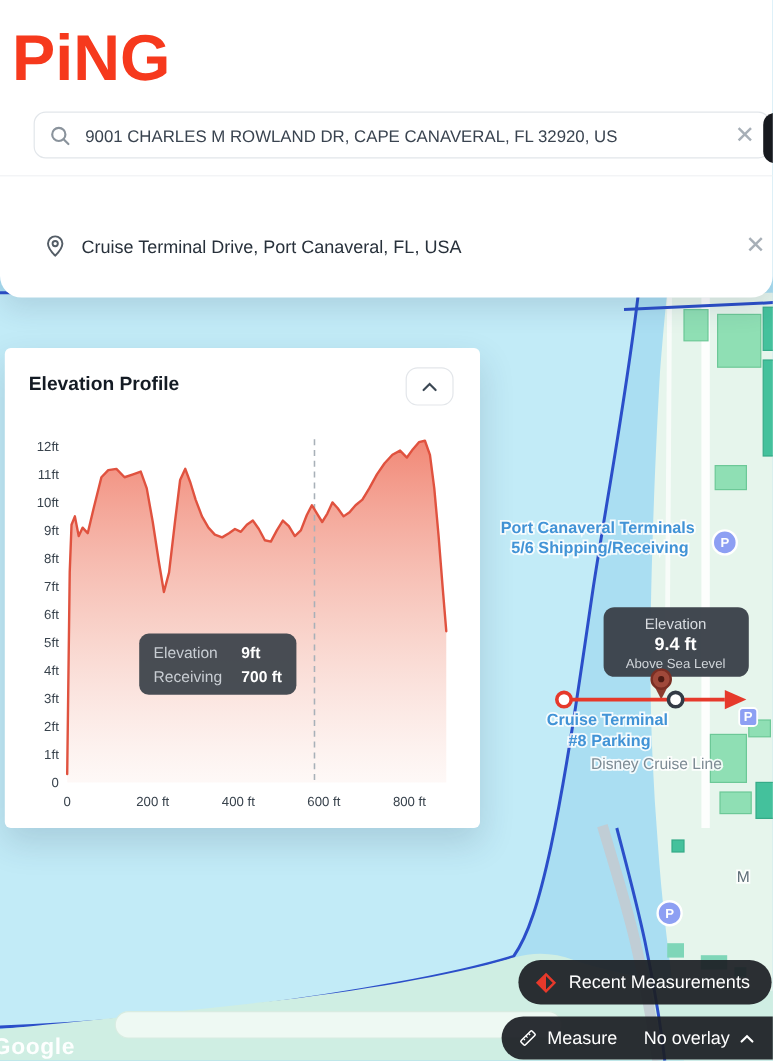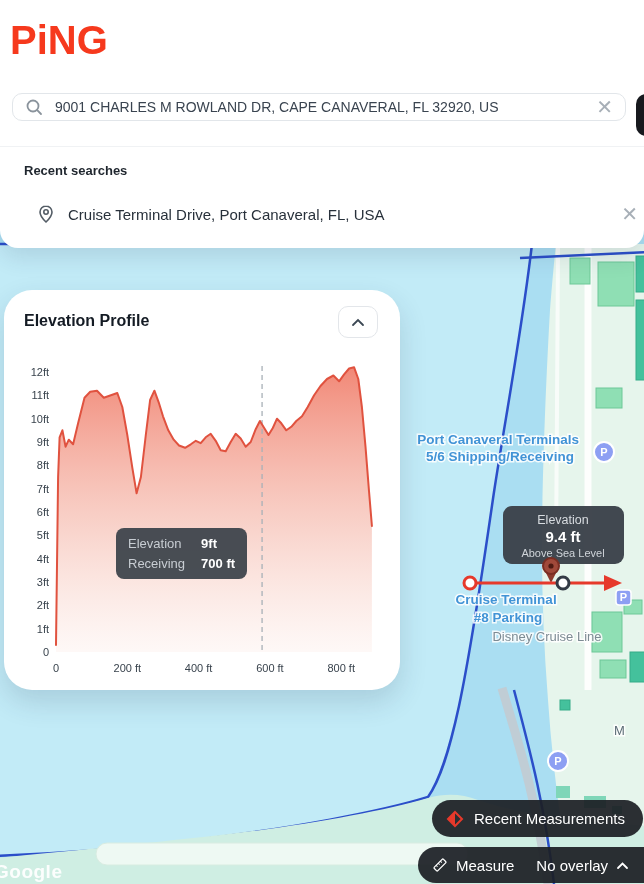--- a/index.html
+++ b/index.html
@@ -8,36 +8,36 @@
 
   
   .map{position:absolute;inset:0;z-index:0;}
   .maplabel{font-size:13.5px;font-weight:600;paint-order:stroke;stroke:#ffffff;stroke-width:3px;stroke-opacity:.85;}
   .maplabel.sub{font-weight:400;font-size:13px;}
   .p-badge-text{font-size:11px;font-weight:700;fill:#ffffff;}
 
   
   .header{position:absolute;top:0;left:0;width:644px;height:248px;background:#ffffff;
           border-radius:0 0 18px 18px;box-shadow:0 10px 22px rgba(30,50,80,.12);z-index:30;}
-  .logo{position:absolute;left:10px;top:18px;font-size:40px;font-weight:800;color:#f6391d;letter-spacing:0;}
-  .search-box{position:absolute;left:12px;top:93px;width:614px;height:28px;border:1.5px solid #e2e6ea;
+  .logo{position:absolute;left:10px;top:18px;font-size:54px;font-weight:800;color:#f6391d;letter-spacing:0;}
+  .search-box{position:absolute;left:28px;top:93px;width:614px;height:39px;border:1.5px solid #e2e6ea;
           border-radius:10px;background:#fff;display:flex;align-items:center;gap:10px;padding:0 12px;box-sizing:border-box;}
   .search-box input{flex:1;border:none;outline:none;font-size:14px;color:#3a4450;font-family:inherit;background:transparent;
           white-space:nowrap;overflow:hidden;}
   .icon-x{color:#a7afb7;font-size:20px;line-height:1;cursor:pointer;}
   .dark-btn{position:absolute;left:636px;top:94px;width:46px;height:42px;background:#17191e;border-radius:10px;}
 
   .recent{position:absolute;top:146px;left:0;width:644px;height:102px;border-top:1px solid #f0f2f4;
           box-sizing:border-box;padding:16px 6px 0 24px;}
   .recent-title{font-size:13px;font-weight:700;color:#1f262e;}
-  .recent-row{margin-top:20px;display:flex;align-items:center;gap:12px;padding-left:12px;height:32px;}
+  .recent-row{margin-top:20px;display:flex;align-items:flex-end;gap:12px;padding-left:12px;height:32px;}
   .recent-row .txt{font-size:15px;color:#28313b;flex:1;white-space:nowrap;overflow:hidden;}
 
   
-  .elev-card{position:absolute;left:4px;top:290px;width:396px;height:400px;background:#fff;border-radius:28px;
+  .elev-card{position:absolute;left:4px;top:290px;width:396px;height:400px;background:#fff;border-radius:5px;
           box-shadow:0 12px 28px rgba(30,50,80,.16);z-index:20;}
   .elev-title{position:absolute;left:20px;top:22px;font-size:16px;font-weight:700;color:#141b24;}
   .collapse-btn{position:absolute;right:22px;top:16px;width:38px;height:30px;border:1px solid #e3e6ea;border-radius:10px;
           background:#fff;display:flex;align-items:center;justify-content:center;cursor:pointer;}
   .chart-wrap{position:absolute;left:6px;top:52px;width:384px;height:340px;}
   .chart-tooltip{position:absolute;left:112px;top:238px;background:rgba(62,68,76,.95);border-radius:8px;
           padding:8px 12px;display:grid;grid-template-columns:auto auto;column-gap:16px;row-gap:5px;font-size:13px;z-index:5;}
   .chart-tooltip .lbl{color:#c8cdd3;}
   .chart-tooltip .val{color:#ffffff;font-weight:700;}
   .tick{font-size:11px;fill:#39434d;}
@@ -152,21 +152,20 @@
       <svg width="18" height="18" viewBox="0 0 18 18">
         <circle cx="8" cy="8" r="5.5" fill="none" stroke="#8a939c" stroke-width="1.8"></circle>
         <line x1="12.2" y1="12.2" x2="16" y2="16" stroke="#8a939c" stroke-width="1.8" stroke-linecap="round"></line>
       </svg>
       <input type="text" value="9001 CHARLES M ROWLAND DR, CAPE CANAVERAL, FL 32920, US" style="">
       <span class="icon-x">✕</span>
     </div>
     <div class="dark-btn"></div>
 
     <div class="recent">
-      <div class="recent-title">Recent searches</div>
       <div class="recent-row">
         <svg width="20" height="20" viewBox="0 0 20 20">
           <path d="M10 2 C6.7 2 4 4.7 4 8 c0 4.4 6 10 6 10 s6 -5.6 6 -10 c0 -3.3 -2.7 -6 -6 -6 z" fill="none" stroke="#545d66" stroke-width="1.6"></path>
           <circle cx="10" cy="8" r="2.2" fill="none" stroke="#545d66" stroke-width="1.6"></circle>
         </svg>
         <span class="txt">Cruise Terminal Drive, Port Canaveral, FL, USA</span>
         <span class="icon-x">✕</span>
       </div>
     </div>
   </div>

